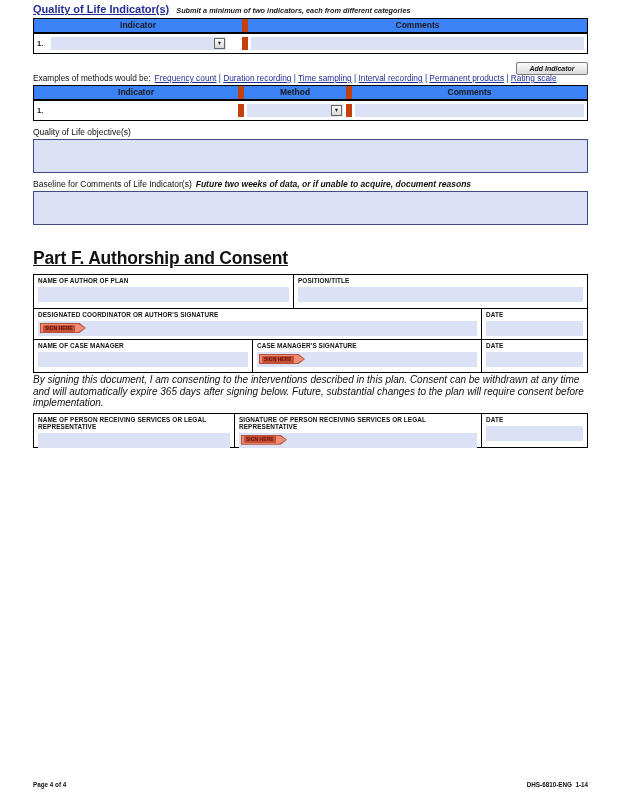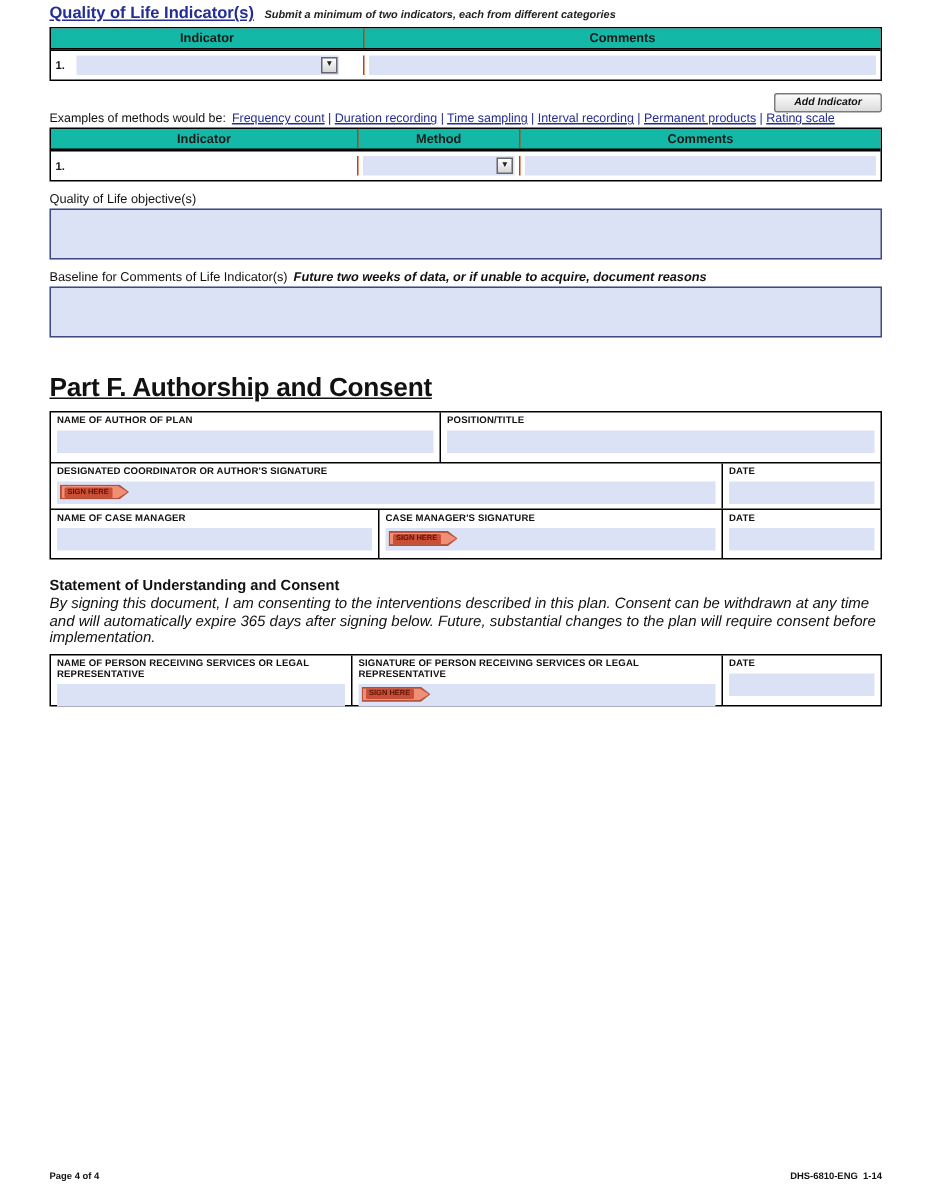--- a/index.html
+++ b/index.html
@@ -19,24 +19,24 @@
 
   .linkrow { margin-top:3px; display:flex; align-items:baseline; }
   .navlink { color:#232d96; font-weight:bold; text-decoration:underline; }
   .linkrow .navlink { font-size:11px; }
   .linkrow .note { font-size:7.3px; font-style:italic; font-weight:600; margin-left:7px; color:#222; }
 
   
   .ptable { width:555px; border:1.5px solid #000; background:#fff; }
   .trow { display:flex; }
   .trow + .trow { border-top:1px solid #000; }
-  .thead { background:#14b8a6; border-bottom:1.5px solid #000;justify-content:center; }
+  .thead { background:#3b82f6; border-bottom:1.5px solid #000;justify-content:center; }
   .th { font-size:8.5px; font-weight:bold; text-align:center; padding:1px 0 2px; }
   .tcell { position:relative; }
-  .tcell + .tcell { border-left:1px solid #c2410c; }
+  .tcell + .tcell { border-left:6px solid #c2410c; }
   .t1 .c1 { width:208px; } .t1 .c2 { flex:1; }
   .t2 .c1 { width:204px; } .t2 .c2 { width:108px; } .t2 .c3 { flex:1; }
 
   .bodyrow { height:20px; align-items:center; }
   .rownum { font-size:7.5px; font-weight:bold; padding-left:3px; width:15px; flex:none; }
   .cellflex { display:flex; align-items:center; height:100%; width:100%; }
 
   .field {
     background:#dbe2f6; border:none; height:13px;
     font-family:"Liberation Sans",sans-serif; font-size:9px; color:#111;
@@ -237,21 +237,20 @@
       </div>
       <div class="fcell datecell">
         <div class="flabel">DATE</div>
         <div class="finput-wrap">
             <input class="field finput" style="">
           </div>
       </div>
     </div>
   </div>
 
-  <div class="stmt-title">Statement of Understanding and Consent</div>
   <div class="stmt-body">By signing this document, I am consenting to the interventions described in this plan. Consent can be withdrawn at any time and will automatically expire 365 days after signing below. Future, substantial changes to the plan will require consent before implementation.</div>
 
   <div class="ftable stable">
     <div class="trow r3">
       <div class="fcell sc1">
         <div class="flabel">NAME OF PERSON RECEIVING SERVICES OR LEGAL REPRESENTATIVE</div>
         <div class="finput-wrap">
             <input class="field finput" value="" style="">
           </div>
       </div>

